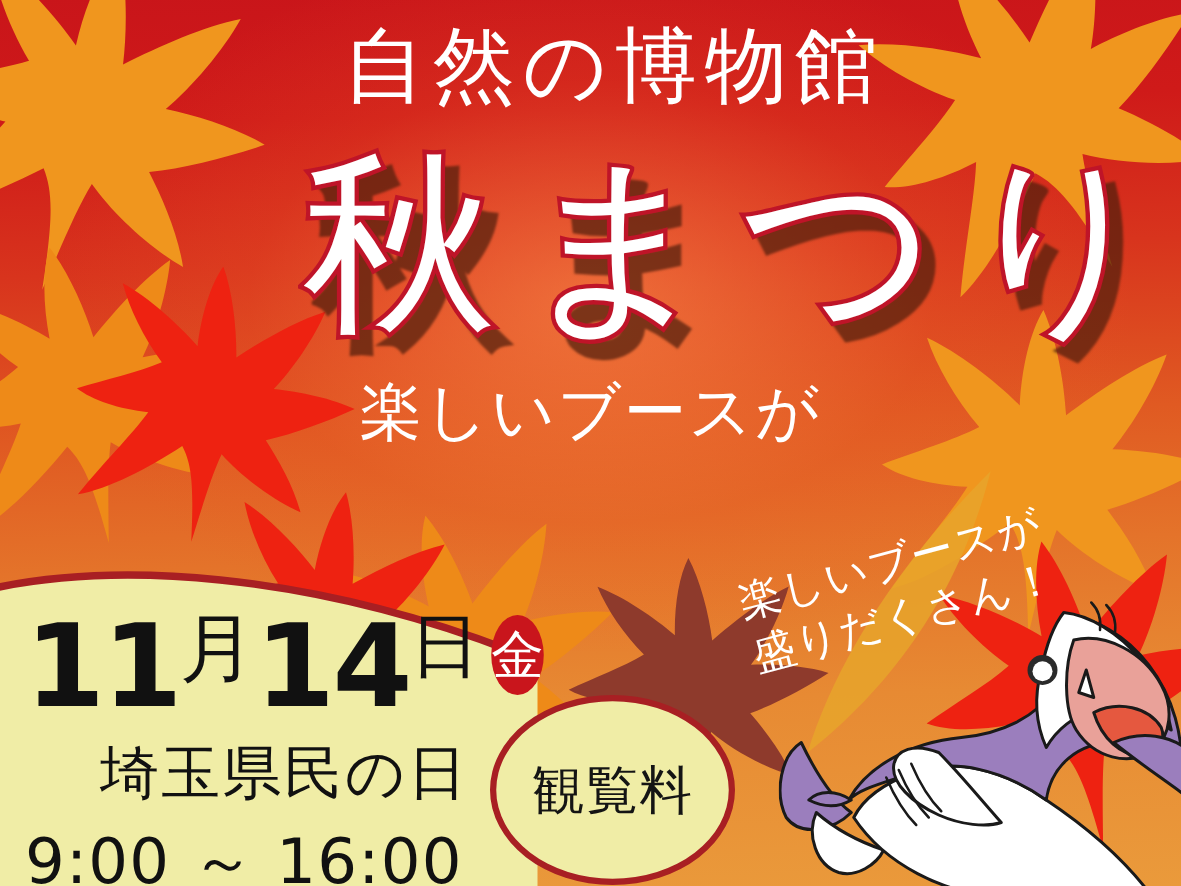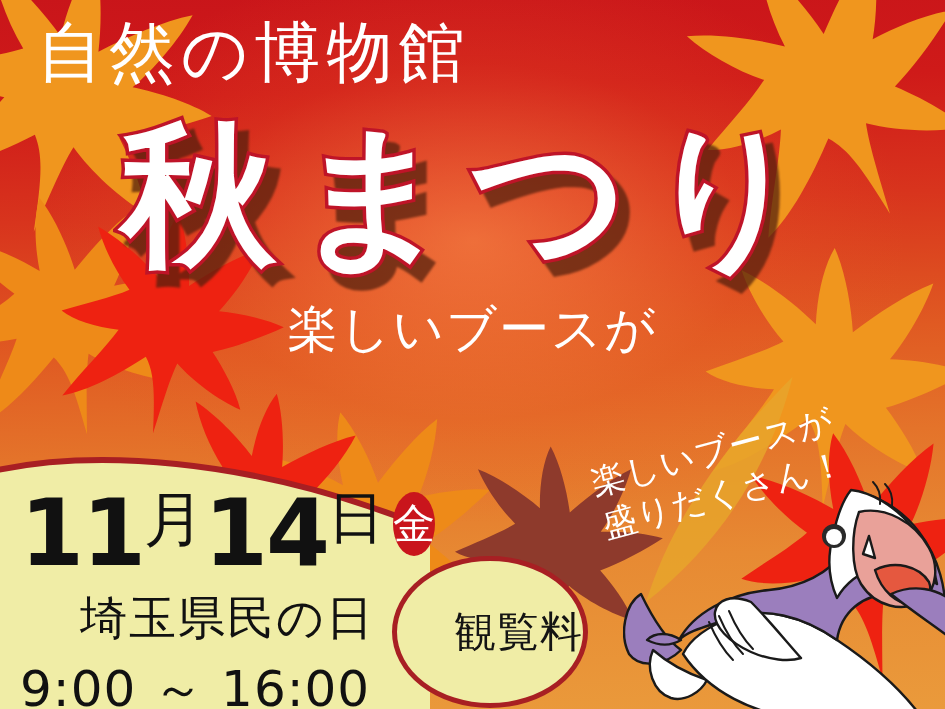--- a/index.html
+++ b/index.html
@@ -42,37 +42,38 @@
     position: absolute;
     left: -40px; bottom: -20px;
     width: 470px; height: 310px;
     pointer-events: none;
   }
   
   .kanban {
     position: absolute;
     left: 0; right: 0;
     top: 20px;
+    text-align: center;
     color: #ffffff;
     font-size: 66px;
     letter-spacing: 6px;
     font-weight: 500;
     line-height: 1;
     white-space: nowrap;
     padding-left: 37px;
   }
   .bigtitle {
     position: absolute;
     left: 0; right: 0;
     top: 118px;
-    text-align: center;
+    text-align: right;
     font-size: 155px;
     line-height: 1;
     letter-spacing: 18px;
-    font-weight: 700;
+    font-weight: 400;
     color: #ffffff;
     white-space: nowrap;
     -webkit-text-stroke: 7px #bf1428;
     paint-order: stroke fill;
     filter: drop-shadow(11px 13px 1px rgba(80,30,12,0.72));
   }
   .subtitle {
     position: absolute;
     left: 0; right: 0;
     top: 300px;
@@ -130,21 +131,21 @@
   
   .freebadge {
     position: absolute;
     left: 392px; top: 556px;
     width: 196px; height: 152px;
     border-radius: 50%;
     background: #f0eda6;
     border: 5px solid #a81f23;
     box-sizing: border-box;
     display: flex; flex-direction: column;
-    align-items: flex-end; justify-content: center;
+    align-items: center; justify-content: center;
     color: #141414;
     z-index: 7;
   }
   .freebadge span { font-size: 42px; line-height: 1.08; letter-spacing: 1px; }
 
   
   .boothtext {
     position: absolute;
     left: 586px; top: 462px;
     color: #fff;

